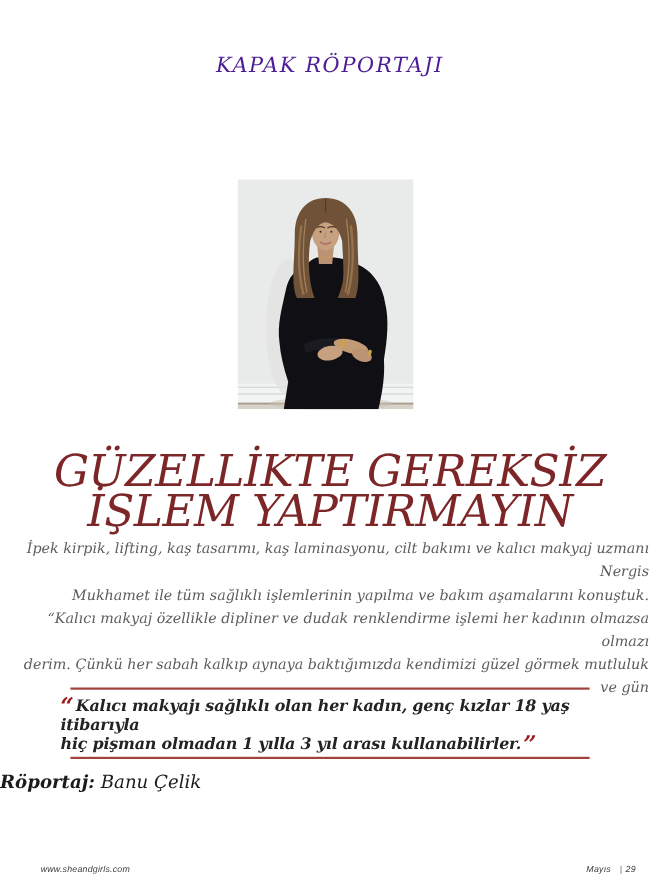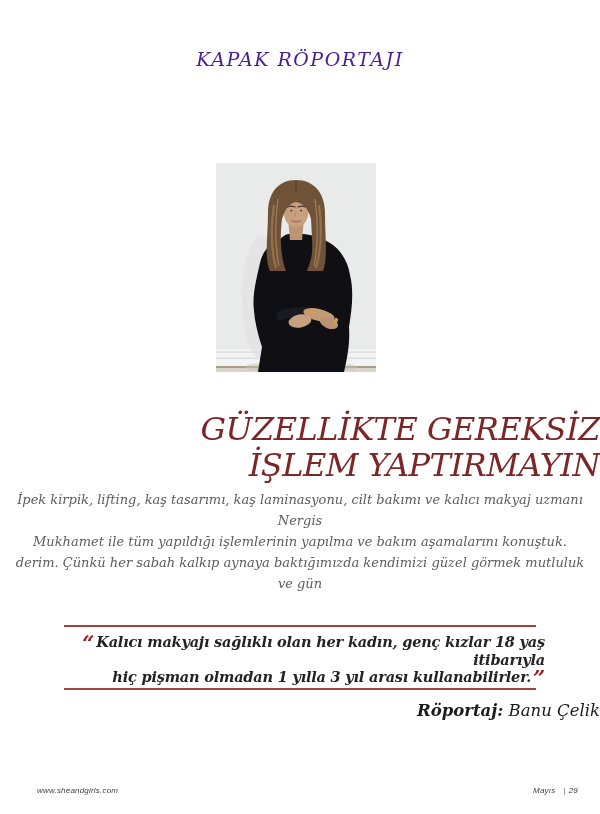--- a/index.html
+++ b/index.html
@@ -21,63 +21,63 @@
     color:#4c1d95;
     margin-top:28px;
   }
   .photo {
     position:absolute; left:216px; top:163px;
     width:160px; height:209px;
   }
   .photo svg { display:block; width:100%; height:100%; }
   .headline {
     position:absolute; top:411px; left:0; right:0;
-    text-align:right;
+    text-align:center;
     font-style:italic;
     font-weight:400;
-    font-size:32px;
+    font-size:40px;
     line-height:36px;
     letter-spacing:-0.5px;
     color:var(--headline-red,#7d2628);
   }
   .intro {
     position:absolute; top:489px; left:10px; right:10px;
-    text-align:center;
+    text-align:right;
     font-style:italic;
     font-size:13px;
     line-height:21px;
     color:#5c5c5c;
   }
   .rule {
     position:absolute; left:64px; width:472px; height:2px;
     background:var(--rule-red,#a2423c);
   }
   .rule-top { top:625px; }
   .rule-bottom { top:688px; }
   .pullquote {
     position:absolute; top:633px; left:55px; right:55px;
-    text-align:right;
+    text-align:left;
     font-style:italic;
     font-weight:bold;
     font-size:14.5px;
     line-height:17.5px;
     letter-spacing:-0.2px;
     color:#232323;
   }
   .qmark {
     color:var(--quote-red,#9e1b1f);
     font-size:1.45em;
     line-height:0;
     vertical-align:-0.12em;
   }
   .qmark.open { margin-right:2px; }
   .qmark.close { margin-left:2px; }
   .credit {
     position:absolute; top:701px; left:0; right:0;
-    text-align:right;
+    text-align:left;
     font-style:italic;
     font-size:16.5px;
     color:#1b1b1b;
   }
   .credit .label { font-weight:bold; }
   .footer-left, .footer-right {
     position:absolute; top:786px;
     font-family:"Liberation Sans","DejaVu Sans",sans-serif;
     font-size:8px;
     color:#3d3d3d;
@@ -165,21 +165,22 @@
     </svg>
   </div>
 
   <div class="headline">
     <div>GÜZELLİKTE GEREKSİZ</div>
     <div>İŞLEM YAPTIRMAYIN</div>
   </div>
 
   <div class="intro">
     <div>İpek kirpik, lifting, kaş tasarımı, kaş laminasyonu, cilt bakımı ve kalıcı makyaj uzmanı Nergis</div>
-    <div>Mukhamet ile tüm yapıldığı işlemlerinin yapılma ve bakım aşamalarını konuştuk.</div>
+    <div>Mukhamet ile tüm sağlıklı işlemlerinin yapılma ve bakım aşamalarını konuştuk.</div>
+    <div>“Kalıcı makyaj özellikle dipliner ve dudak renklendirme işlemi her kadının olmazsa olmazı</div>
     <div>derim. Çünkü her sabah kalkıp aynaya baktığımızda kendimizi güzel görmek mutluluk ve gün</div>
   </div>
 
   <div class="rule rule-top"></div>
 
   <div class="pullquote">
     <div><span class="qmark open">“</span><span>Kalıcı makyajı sağlıklı olan her kadın, genç kızlar 18 yaş itibarıyla</span></div>
     <div><span>hiç pişman olmadan 1 yılla 3 yıl arası kullanabilirler.</span><span class="qmark close">”</span></div>
   </div>
 

